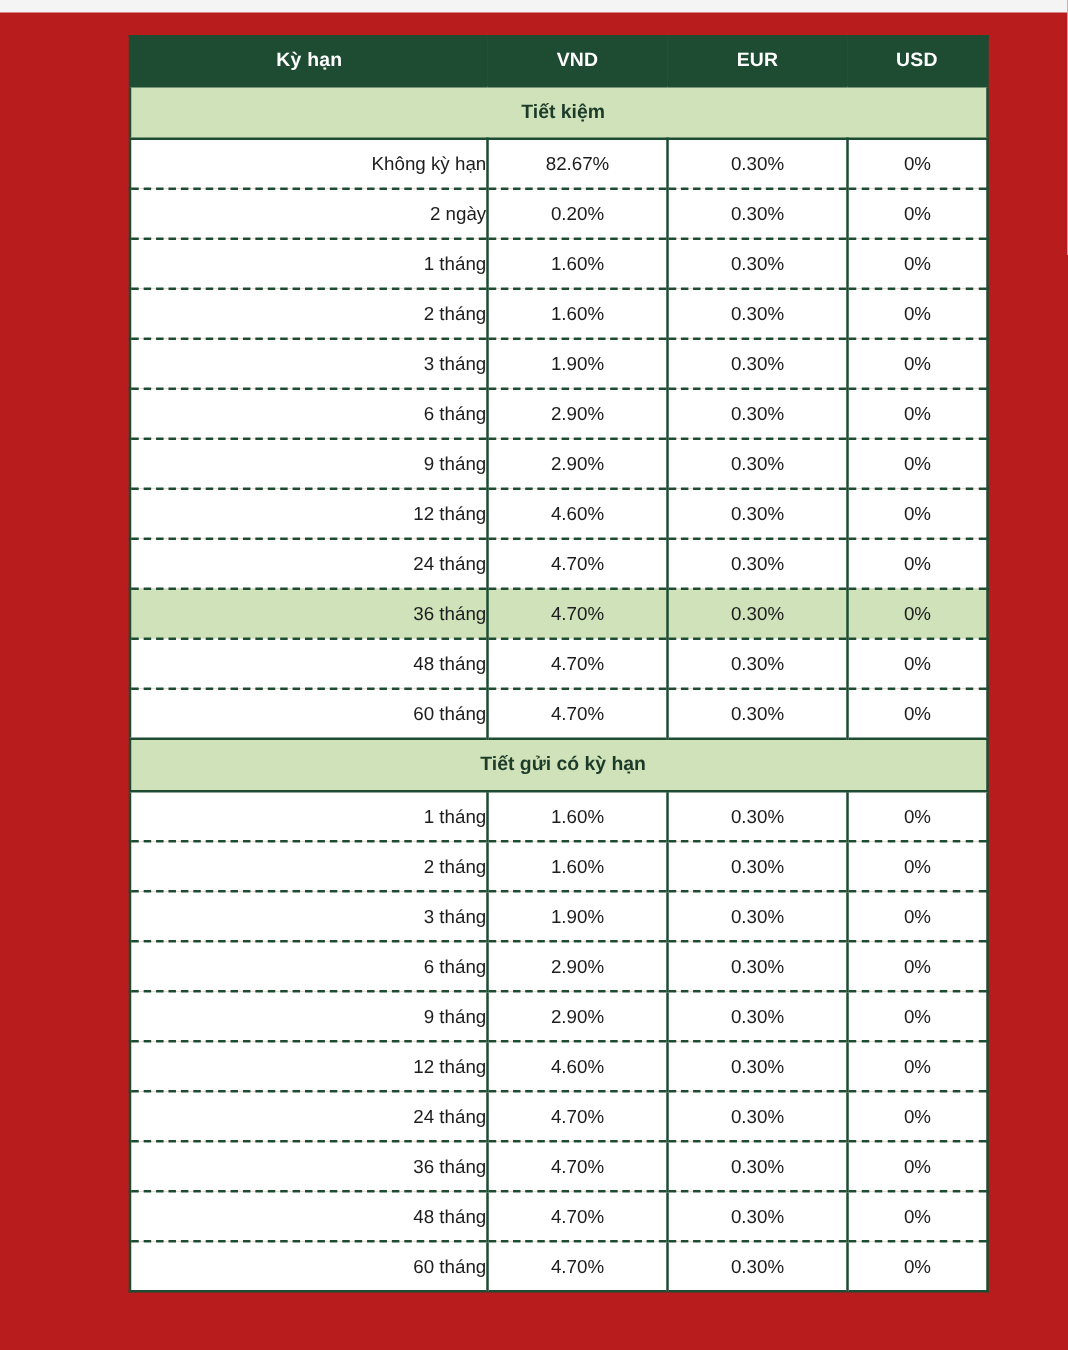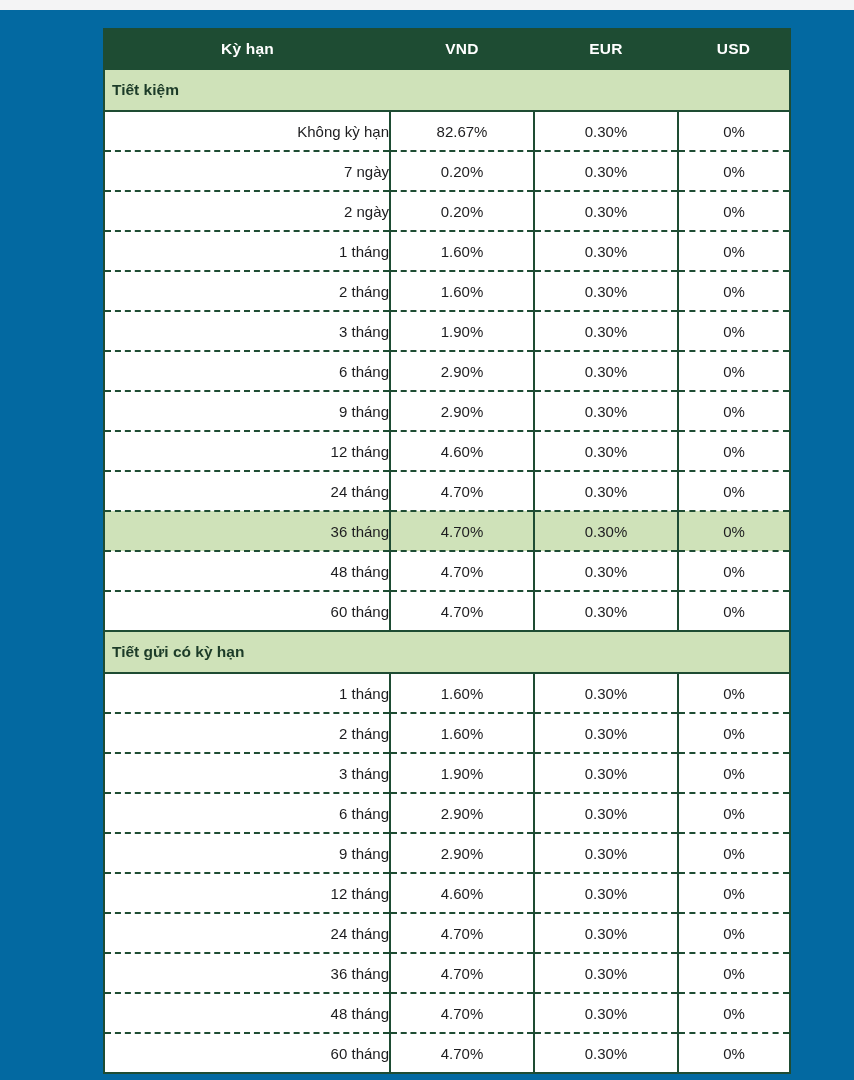--- a/index.html
+++ b/index.html
@@ -7,40 +7,40 @@
     --header-text:#ffffff;
     --section-bg:#cfe2b9;
     --section-text:#1c3b28;
     --border:#1e4c33;
     --row-text:#1d1d1f;
     --highlight-bg:#cfe2b9;
     --page-strip:#f4f4f5;
   }
   html,body{margin:0;padding:0;background:#ffffff;}
   body{font-family:"Liberation Sans","DejaVu Sans",sans-serif;}
-  .viewport{position:relative;width:854px;height:1080px;background:#0369a1;overflow:hidden;}
+  .viewport{position:relative;width:854px;height:1080px;background:#b91c1c;overflow:hidden;}
   .top-strip{position:absolute;top:0;left:0;width:854px;height:10px;background:var(--page-strip);}
   table.rates{
     position:absolute;left:103px;top:28px;width:686px;
     border-collapse:collapse;table-layout:fixed;
     border:2px solid var(--border);
     font-size:15px;color:var(--row-text);
   }
   table.rates col.c-term{width:286px;}
   table.rates col.c-vnd{width:144px;}
   table.rates col.c-eur{width:144px;}
   table.rates col.c-usd{width:112px;}
   thead th{
     background:var(--header-bg);color:var(--header-text);
     font-weight:bold;height:38px;font-size:15.5px;
     text-align:center;padding:0;border:none;letter-spacing:.2px;
   }
   tr.section-row td{
     background:var(--section-bg);color:var(--section-text);
-    font-weight:bold;text-align:left;padding:0 0 0 7px;height:40px;
+    font-weight:bold;text-align:center;padding:0 0 0 7px;height:40px;
     border-top:2px solid var(--border);border-bottom:2px solid var(--border);
     font-size:15.5px;
   }
   tr.data-row{height:40px;background:#ffffff;}
   tr.data-row td{border-top:2px dashed var(--border);padding:0;vertical-align:middle;}
   tr.data-row td.term{text-align:right;padding-left:7px;}
   tr.data-row td.val{text-align:center;border-left:2px solid var(--border);}
   tr.data-row.highlighted td{background:var(--highlight-bg);}
 </style>
 </head>
@@ -68,26 +68,20 @@
         <tr class="section-row">
           <td colspan="4">Tiết kiệm</td>
         </tr>
         <tr class="data-row">
           <td class="term">Không kỳ hạn</td>
           <td class="val">82.67%</td>
           <td class="val">0.30%</td>
           <td class="val">0%</td>
         </tr>
         <tr class="data-row">
-          <td class="term">7 ngày</td>
-          <td class="val">0.20%</td>
-          <td class="val">0.30%</td>
-          <td class="val">0%</td>
-        </tr>
-        <tr class="data-row">
           <td class="term">2 ngày</td>
           <td class="val">0.20%</td>
           <td class="val">0.30%</td>
           <td class="val">0%</td>
         </tr>
         <tr class="data-row">
           <td class="term">1 tháng</td>
           <td class="val">1.60%</td>
           <td class="val">0.30%</td>
           <td class="val">0%</td>

